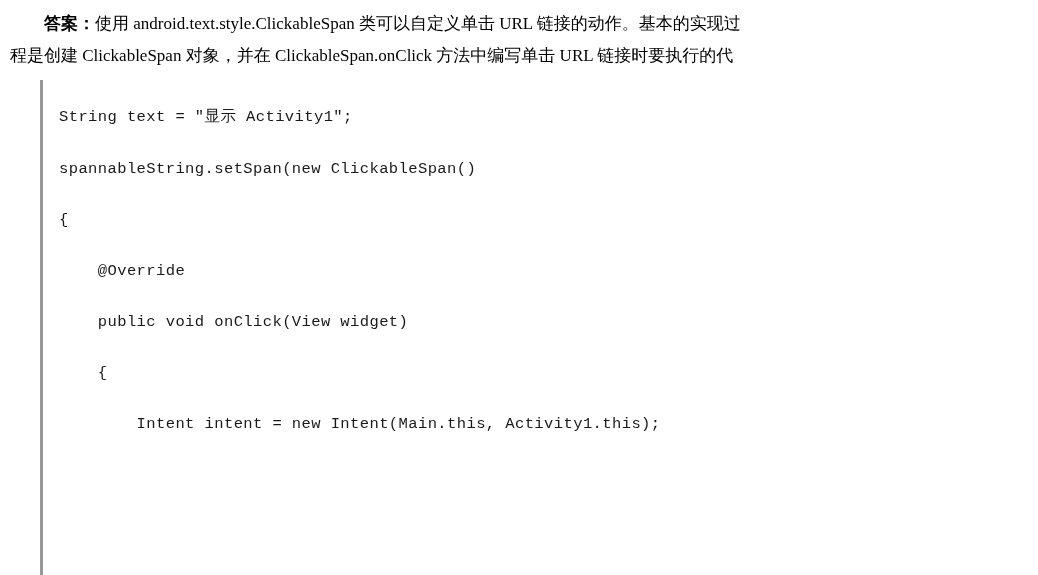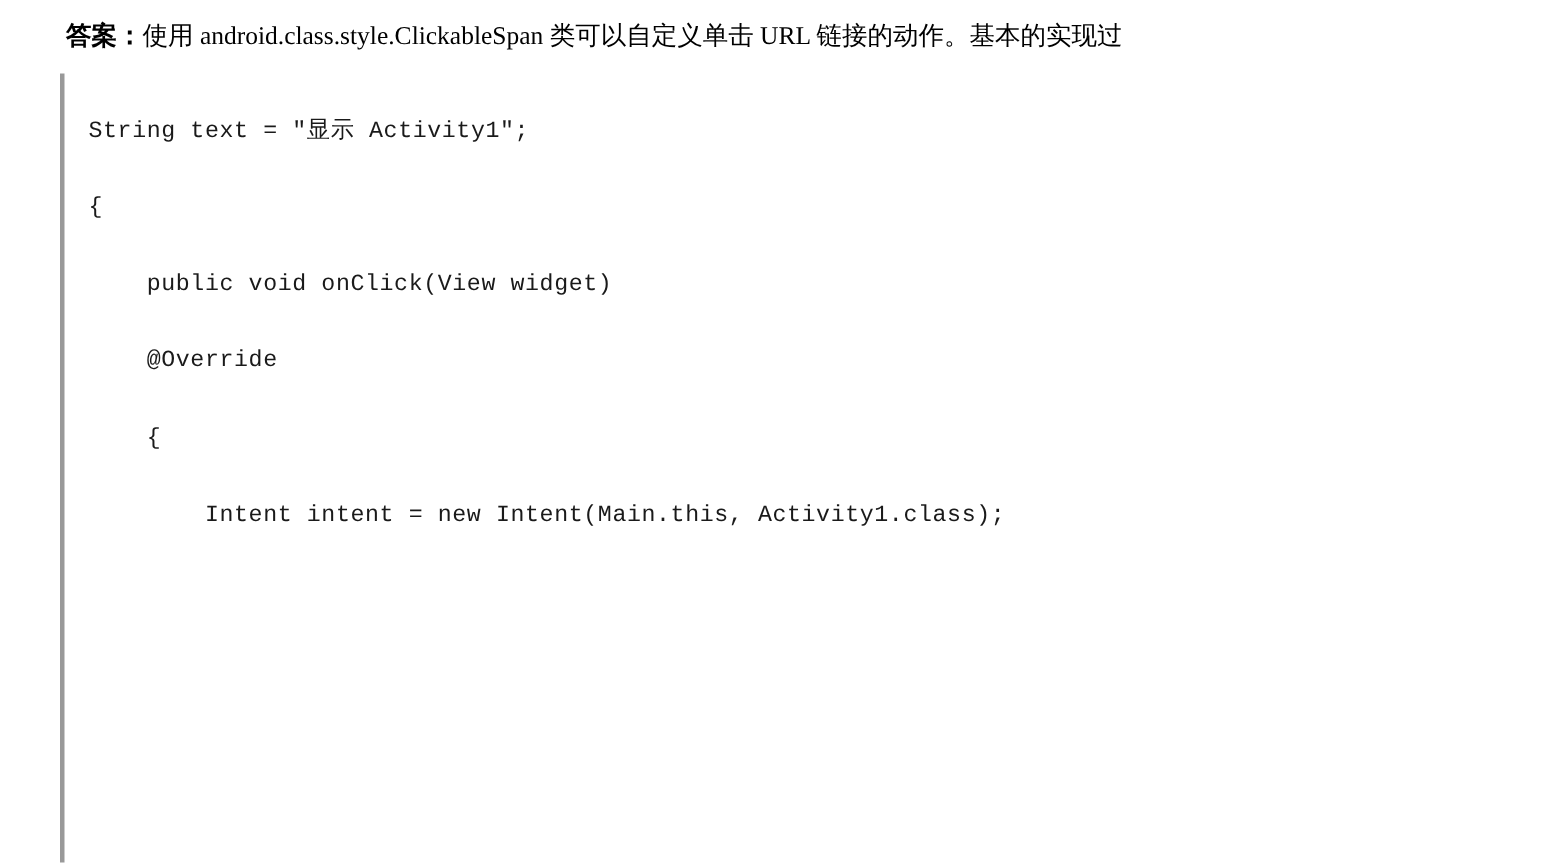--- a/index.html
+++ b/index.html
@@ -40,30 +40,32 @@
       letter-spacing: 0.4px;
     }
     .code-line {
       display: block;
     }
   </style>
 </head>
 <body>
 
 <div class="answer-block">
-  <div><span class="indent-first"></span><span class="answer-label">答案：</span><span>使用 android.class.style.ClickableSpan 类可以自定义单击 URL 链接的动作。基本的实现过</span></div>
+  <div><span class="indent-first"></span><span class="answer-label">答案：</span><span>使用 android.text.style.ClickableSpan 类可以自定义单击 URL 链接的动作。基本的实现过</span></div>
+  <div>程是创建 ClickableSpan 对象，并在 ClickableSpan.onClick 方法中编写单击 URL 链接时要执行的代</div>
 </div>
 
 <div class="code-block">
 <span class="code-line">String text = "显示 Activity1";</span>
+<span class="code-line">spannableString.setSpan(new ClickableSpan()</span>
 <span class="code-line">{</span>
+<span class="code-line">    @Override</span>
 <span class="code-line">    public void onClick(View widget)</span>
-<span class="code-line">    @Override</span>
 <span class="code-line">    {</span>
-<span class="code-line">        Intent intent = new Intent(Main.this, Activity1.class);</span>
+<span class="code-line">        Intent intent = new Intent(Main.this, Activity1.this);</span>
 
 
 
 
 
 
 
 
 </div>
 

